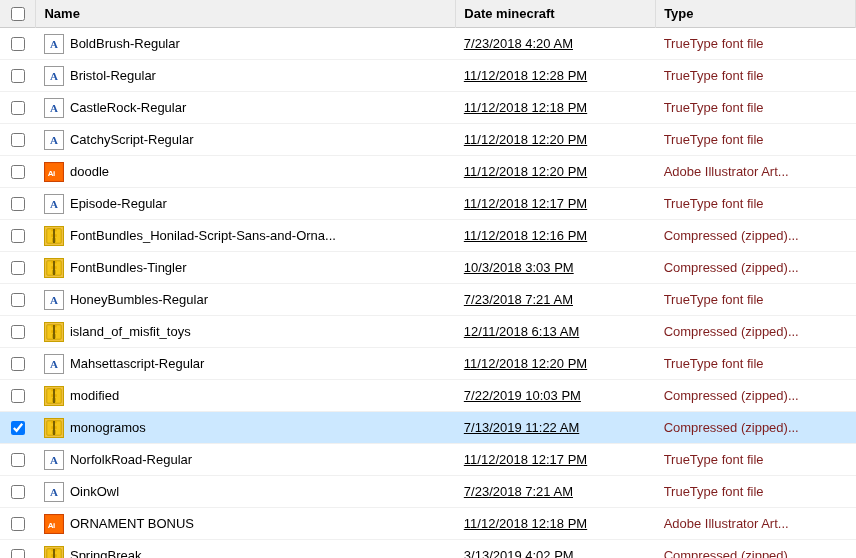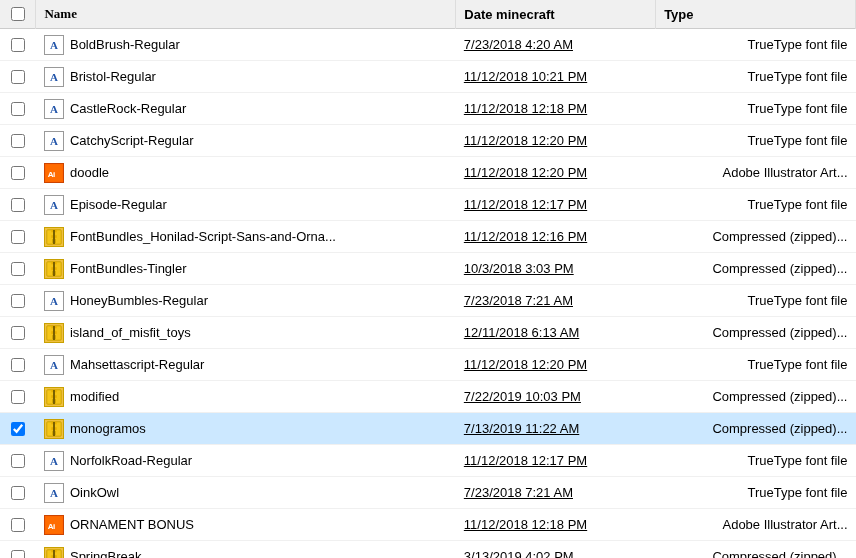--- a/index.html
+++ b/index.html
@@ -54,22 +54,21 @@
       width: 420px;
       max-width: 420px;
     }
     .file-list tbody td.date-cell {
       width: 200px;
       color: #000;
       text-decoration: underline;
     }
     .file-list tbody td.type-cell {
       width: 200px;
-      color: #000000;
-      text-align: right;
+      color: #7f1d1d;
     }
     .name-content {
       display: flex;
       align-items: center;
       gap: 6px;
     }
     .file-icon {
       width: 20px;
       height: 20px;
       flex-shrink: 0;
@@ -123,21 +122,20 @@
       height: 14px;
       cursor: pointer;
     }
     .header-checkbox {
       display: flex;
       align-items: center;
       justify-content: center;
     }
     .col-name-header {
       min-width: 380px;
-      font-family: Liberation Serif, serif;
     }
   </style>
 </head>
 <body>
 
 <table class="file-list">
   <thead>
     <tr>
       <th>
         <div class="header-checkbox">
@@ -170,21 +168,21 @@
           <div class="checkbox-cell">
             <input type="checkbox" style="">
           </div>
         </td>
         <td class="name-cell">
           <div class="name-content">
             <span class="file-icon icon-font">A</span>
             <span>Bristol-Regular</span>
           </div>
         </td>
-        <td class="date-cell">11/12/2018 10:21 PM</td>
+        <td class="date-cell">11/12/2018 12:28 PM</td>
         <td class="type-cell">TrueType font file</td>
       </tr>
       <tr>
         <td>
           <div class="checkbox-cell">
             <input type="checkbox" style="">
           </div>
         </td>
         <td class="name-cell">
           <div class="name-content">

